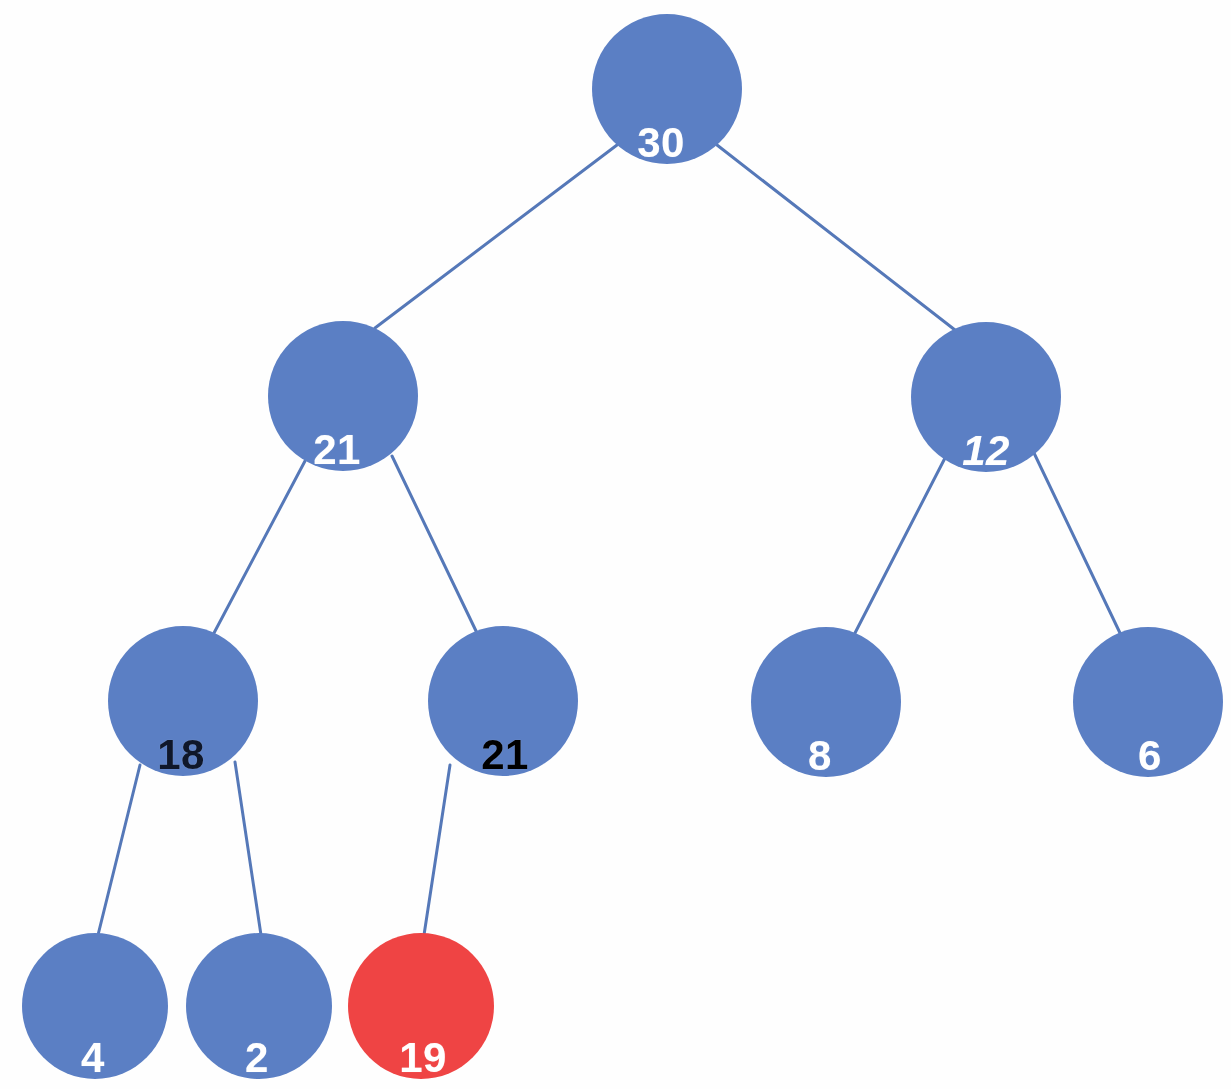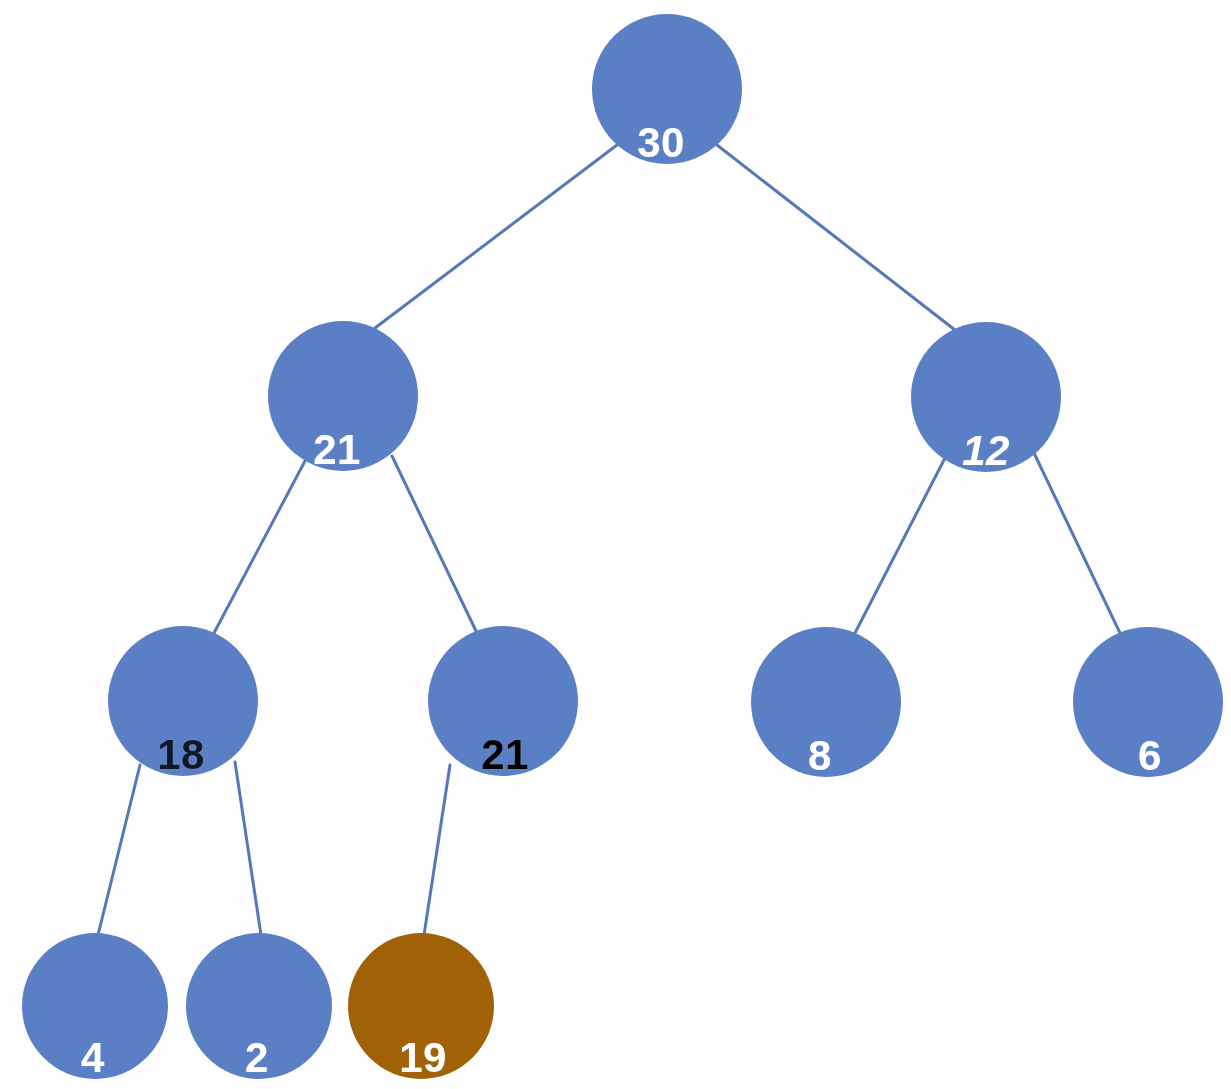--- a/index.html
+++ b/index.html
@@ -84,18 +84,18 @@
       </div>
       <div class="tree-node" style="left: 1073px; top: 627px; width: 150px; height: 150px; background: rgb(91, 127, 196);">
         <span class="node-label" style="color: rgb(255, 255, 255); transform: translateX(2px);">6</span>
       </div>
       <div class="tree-node" style="left: 22px; top: 933px; width: 146px; height: 146px; background: rgb(91, 127, 196);">
         <span class="node-label" style="color: rgb(255, 255, 255); transform: translateX(-2px);">4</span>
       </div>
       <div class="tree-node" style="left: 186px; top: 933px; width: 146px; height: 146px; background: rgb(91, 127, 196);">
         <span class="node-label" style="color: rgb(255, 255, 255); transform: translateX(-2px);">2</span>
       </div>
-      <div class="tree-node" style="left: 348px; top: 933px; width: 146px; height: 146px; background: #a16207;">
+      <div class="tree-node" style="left: 348px; top: 933px; width: 146px; height: 146px; background: #ef4444;">
         <span class="node-label" style="color: rgb(255, 255, 255); transform: translateX(2px);">19</span>
       </div>
     </div>
 
 </div>
 
 </body></html>

